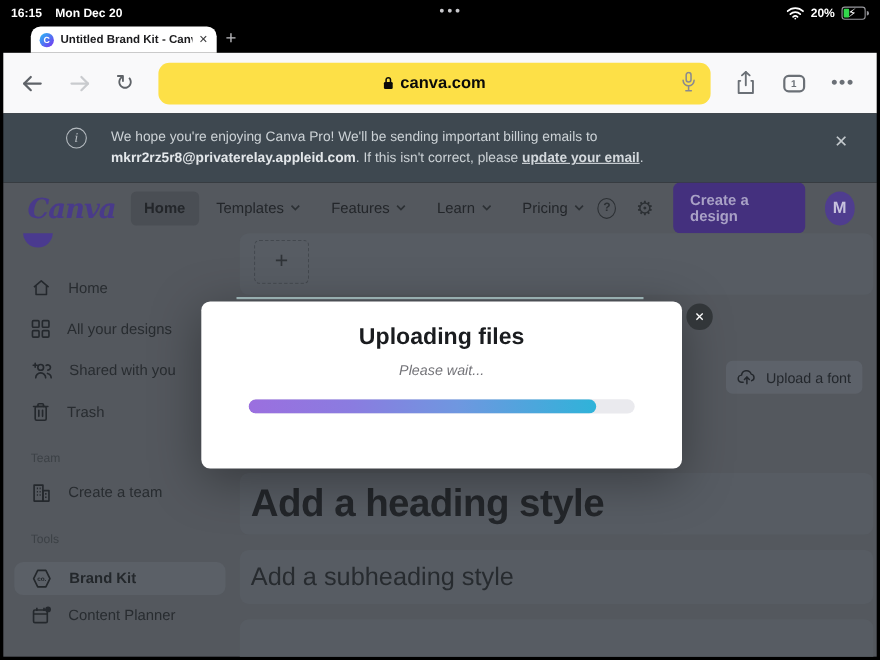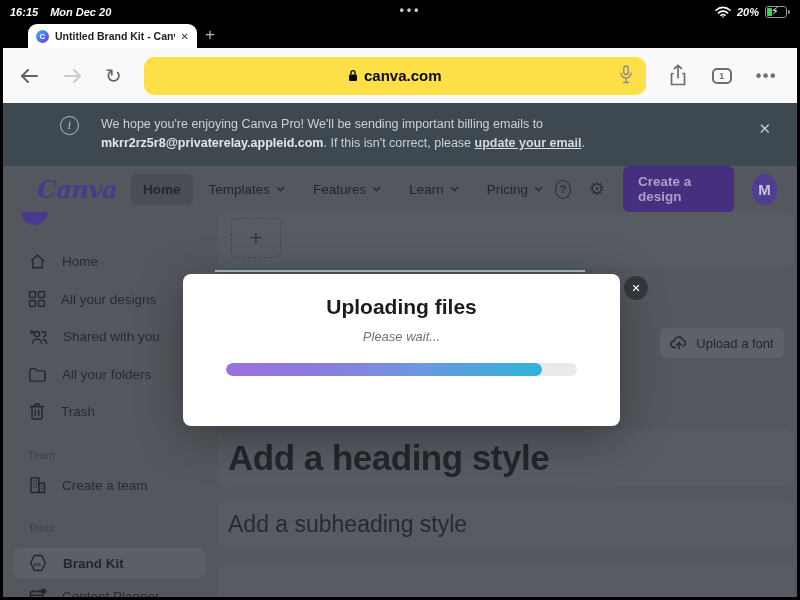--- a/index.html
+++ b/index.html
@@ -2,21 +2,21 @@
 <html><head>
 <meta charset="utf-8">
 <style>
   * { margin:0; padding:0; box-sizing:border-box; }
   html,body { width:800px; height:600px; background:#000; }
   body { font-family:"Liberation Sans","DejaVu Sans",sans-serif; }
   .screen { position:relative; width:800px; height:600px; background:#000; overflow:hidden; }
 
   
   .statusbar { position:absolute; top:0; left:0; width:100%; height:24px; background:#000; color:#fff;
-    display:flex; align-items:center; justify-content:space-between; padding:0 10px; font-size:11px; font-weight:700;font-style:italic; }
+    display:flex; align-items:center; justify-content:space-between; padding:0 10px; font-size:11px; font-weight:700; }
   .sb-left { display:flex; gap:12px; }
   .sb-center { position:absolute; left:50%; transform:translateX(-2%); top:3px; color:#c8c8cc; font-size:12px; letter-spacing:3px; }
   .sb-right { display:flex; align-items:center; gap:6px; }
   .battery { position:relative; width:25px; height:12px; }
   .battery .shell { position:absolute; left:0; top:0; width:22px; height:12px; border:1px solid #98989d; border-radius:3px; }
   .battery .cap { position:absolute; right:0; top:4px; width:2px; height:4px; background:#98989d; border-radius:0 2px 2px 0; }
   .battery .fill { position:absolute; left:2px; top:2px; width:5px; height:8px; background:#32d74b; border-radius:1px; }
   .battery .bolt { position:absolute; left:6px; top:-1px; color:#fff; font-size:11px; }
 
   
@@ -50,21 +50,21 @@
     font-size:11px; font-style:italic; font-family:"DejaVu Serif",serif; display:flex; align-items:center; justify-content:center; flex:0 0 auto; margin-top:1px; }
   .banner-text { margin-left:22px; font-size:12.5px; line-height:19px; max-width:672px; }
   .banner-text b { color:#e3e7ea; }
   .banner-link { font-weight:700; text-decoration:underline; color:#d4d9dd; }
   .banner-close { position:absolute; right:26px; top:17px; color:#c3c9cd; font-size:15px; }
 
   
   .app { position:absolute; top:166px; left:3px; right:3px; bottom:3px; background:#54585e; overflow:hidden; }
 
   .appheader { position:absolute; top:0; left:0; right:0; height:46px; display:flex; align-items:center; }
-  .logo { margin-left:34px; font-family:"DejaVu Serif",serif; font-style:italic; font-weight:700;
+  .logo { margin-left:22px; font-family:"DejaVu Serif",serif; font-style:italic; font-weight:700;
     font-size:25px; color:#493a8a; letter-spacing:-1px; }
   .nav { display:flex; align-items:center; margin-left:14px; gap:4px; }
   .nav-item { display:flex; align-items:center; gap:6px; padding:8px 12px; font-size:13.5px; font-weight:500; color:#23262a; border-radius:5px; }
   .nav-item.active { background:#4a4e54; font-weight:700; }
   .hdr-right { margin-left:auto; display:flex; align-items:center; gap:18px; margin-right:20px; }
   .help-circ { width:19px; height:19px; border:1.5px solid #2c3034; border-radius:50%; color:#2c3034;
     font-size:11px; font-weight:700; display:flex; align-items:center; justify-content:center; }
   .gear { font-size:18px; color:#2c3034; line-height:1; }
   .create-btn { background:#44307e; color:#a9a1c6; font-size:13.5px; font-weight:700; padding:8px 15px; border-radius:6px; }
   .avatar { width:31px; height:31px; border-radius:50%; background:#4f3d8f; color:#c7c2dd;
@@ -267,26 +267,20 @@
           <svg width="20" height="18" viewBox="0 0 20 18" fill="none" stroke="#24282d" stroke-width="1.5" stroke-linecap="round">
             <circle cx="9" cy="6" r="2.6"></circle>
               <path d="M4.5 15.5a4.5 4.5 0 0 1 9 0"></path>
             <path d="M14 4.2a2.4 2.4 0 1 1 1.5 4.3"></path>
               <path d="M15.2 11.5a4.2 4.2 0 0 1 3.3 4"></path>
             <path d="M2.2 4h3.6M4 2.2v3.6"></path>
           </svg>
           <span>Shared with you</span>
         </div>
         <div class="srow">
-          <svg width="19" height="17" viewBox="0 0 20 17" fill="none" stroke="#24282d" stroke-width="1.5" stroke-linejoin="round">
-            <path d="M2 4.2A1.7 1.7 0 0 1 3.7 2.5h4l2 2.2h6.6A1.7 1.7 0 0 1 18 6.4v7.4a1.7 1.7 0 0 1-1.7 1.7H3.7A1.7 1.7 0 0 1 2 13.8Z"></path>
-          </svg>
-          <span>All your folders</span>
-        </div>
-        <div class="srow">
           <svg width="18" height="19" viewBox="0 0 18 19" fill="none" stroke="#24282d" stroke-width="1.5" stroke-linecap="round">
             <path d="M2.5 4.5h13"></path>
               <path d="M6.5 4.5V3a1 1 0 0 1 1-1h3a1 1 0 0 1 1 1v1.5"></path>
             <rect x="4" y="4.5" width="10" height="12.5" rx="1.3"></rect>
               <path d="M7.3 8v5.5M10.7 8v5.5"></path>
           </svg>
           <span>Trash</span>
         </div>
 
         <div class="section">Team</div>

